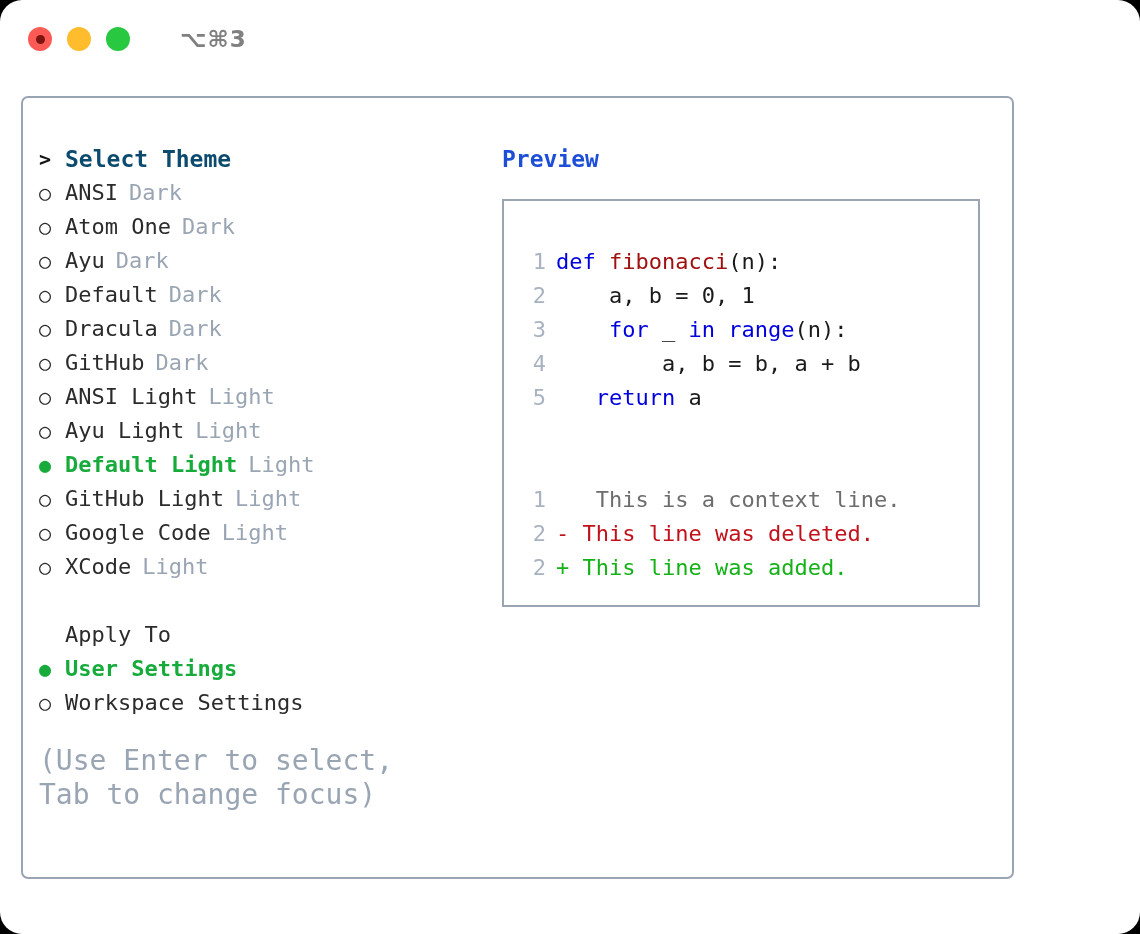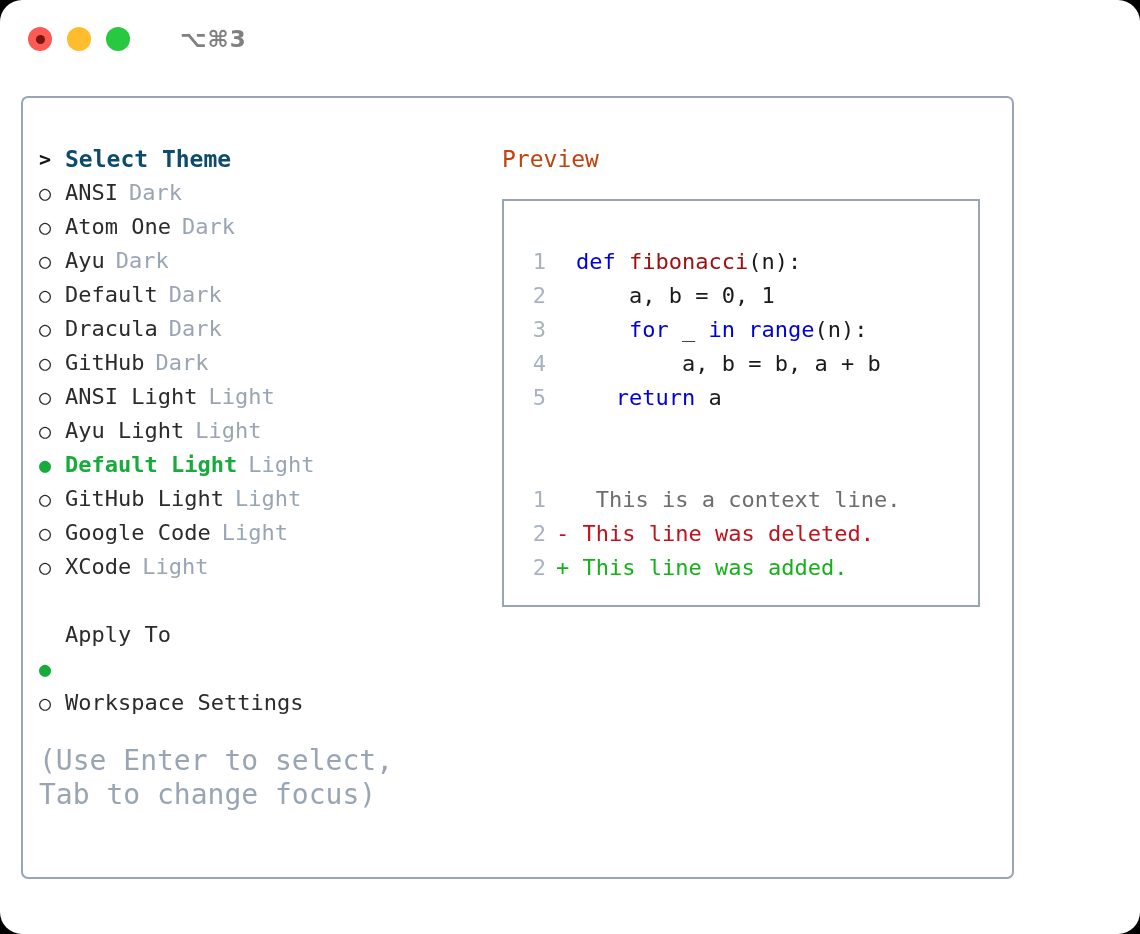--- a/index.html
+++ b/index.html
@@ -154,22 +154,22 @@
 
   
   .right-col {
     position: absolute;
     left: 479px;
     top: 44px;
     width: 490px;
   }
   .preview-title {
     font-size: 23px;
-    font-weight: normal;
-    color: #c2410c;
+    font-weight: bold;
+    color: #1d4ed8;
     line-height: 34px;
     margin-bottom: 23px;
   }
   .preview-box {
     box-sizing: border-box;
     width: 478px;
     height: 408px;
     border: 2px solid #9aa5b4;
     background: #ffffff;
     padding: 44px 0 0 14px;
@@ -181,21 +181,21 @@
     line-height: 34px;
     white-space: pre;
   }
   .lineno {
     width: 28px;
     flex: 0 0 28px;
     text-align: right;
     color: #a8b2c0;
     margin-right: 10px;
   }
-  .code-text { color: #1a1a1a; margin-left: 20px; }
+  .code-text { color: #1a1a1a; }
   .blank-line { height: 34px; }
 
   .tok-kw   { color: #0000dd; }
   .tok-fn   { color: #a11010; }
   .tok-plain{ color: #1a1a1a; }
   .diff-ctx { color: #6d6d6d; }
   .diff-del { color: #c1121c; }
   .diff-add { color: #14b117; }
 </style>
 </head>
@@ -285,20 +285,21 @@
 
         <div class="section-gap"></div>
 
         <div class="section-head">
           <span class="spacer"></span>
           <span class="label">Apply To</span>
         </div>
 
         <div class="row selected">
           <span class="bullet on">●</span>
+          <span class="label">User Settings</span>
         </div>
         <div class="row">
           <span class="bullet">○</span>
           <span class="label">Workspace Settings</span>
         </div>
 
         <div class="hint">(Use Enter to select, Tab to change focus)</div>
       </div>
 
       <div class="right-col">

